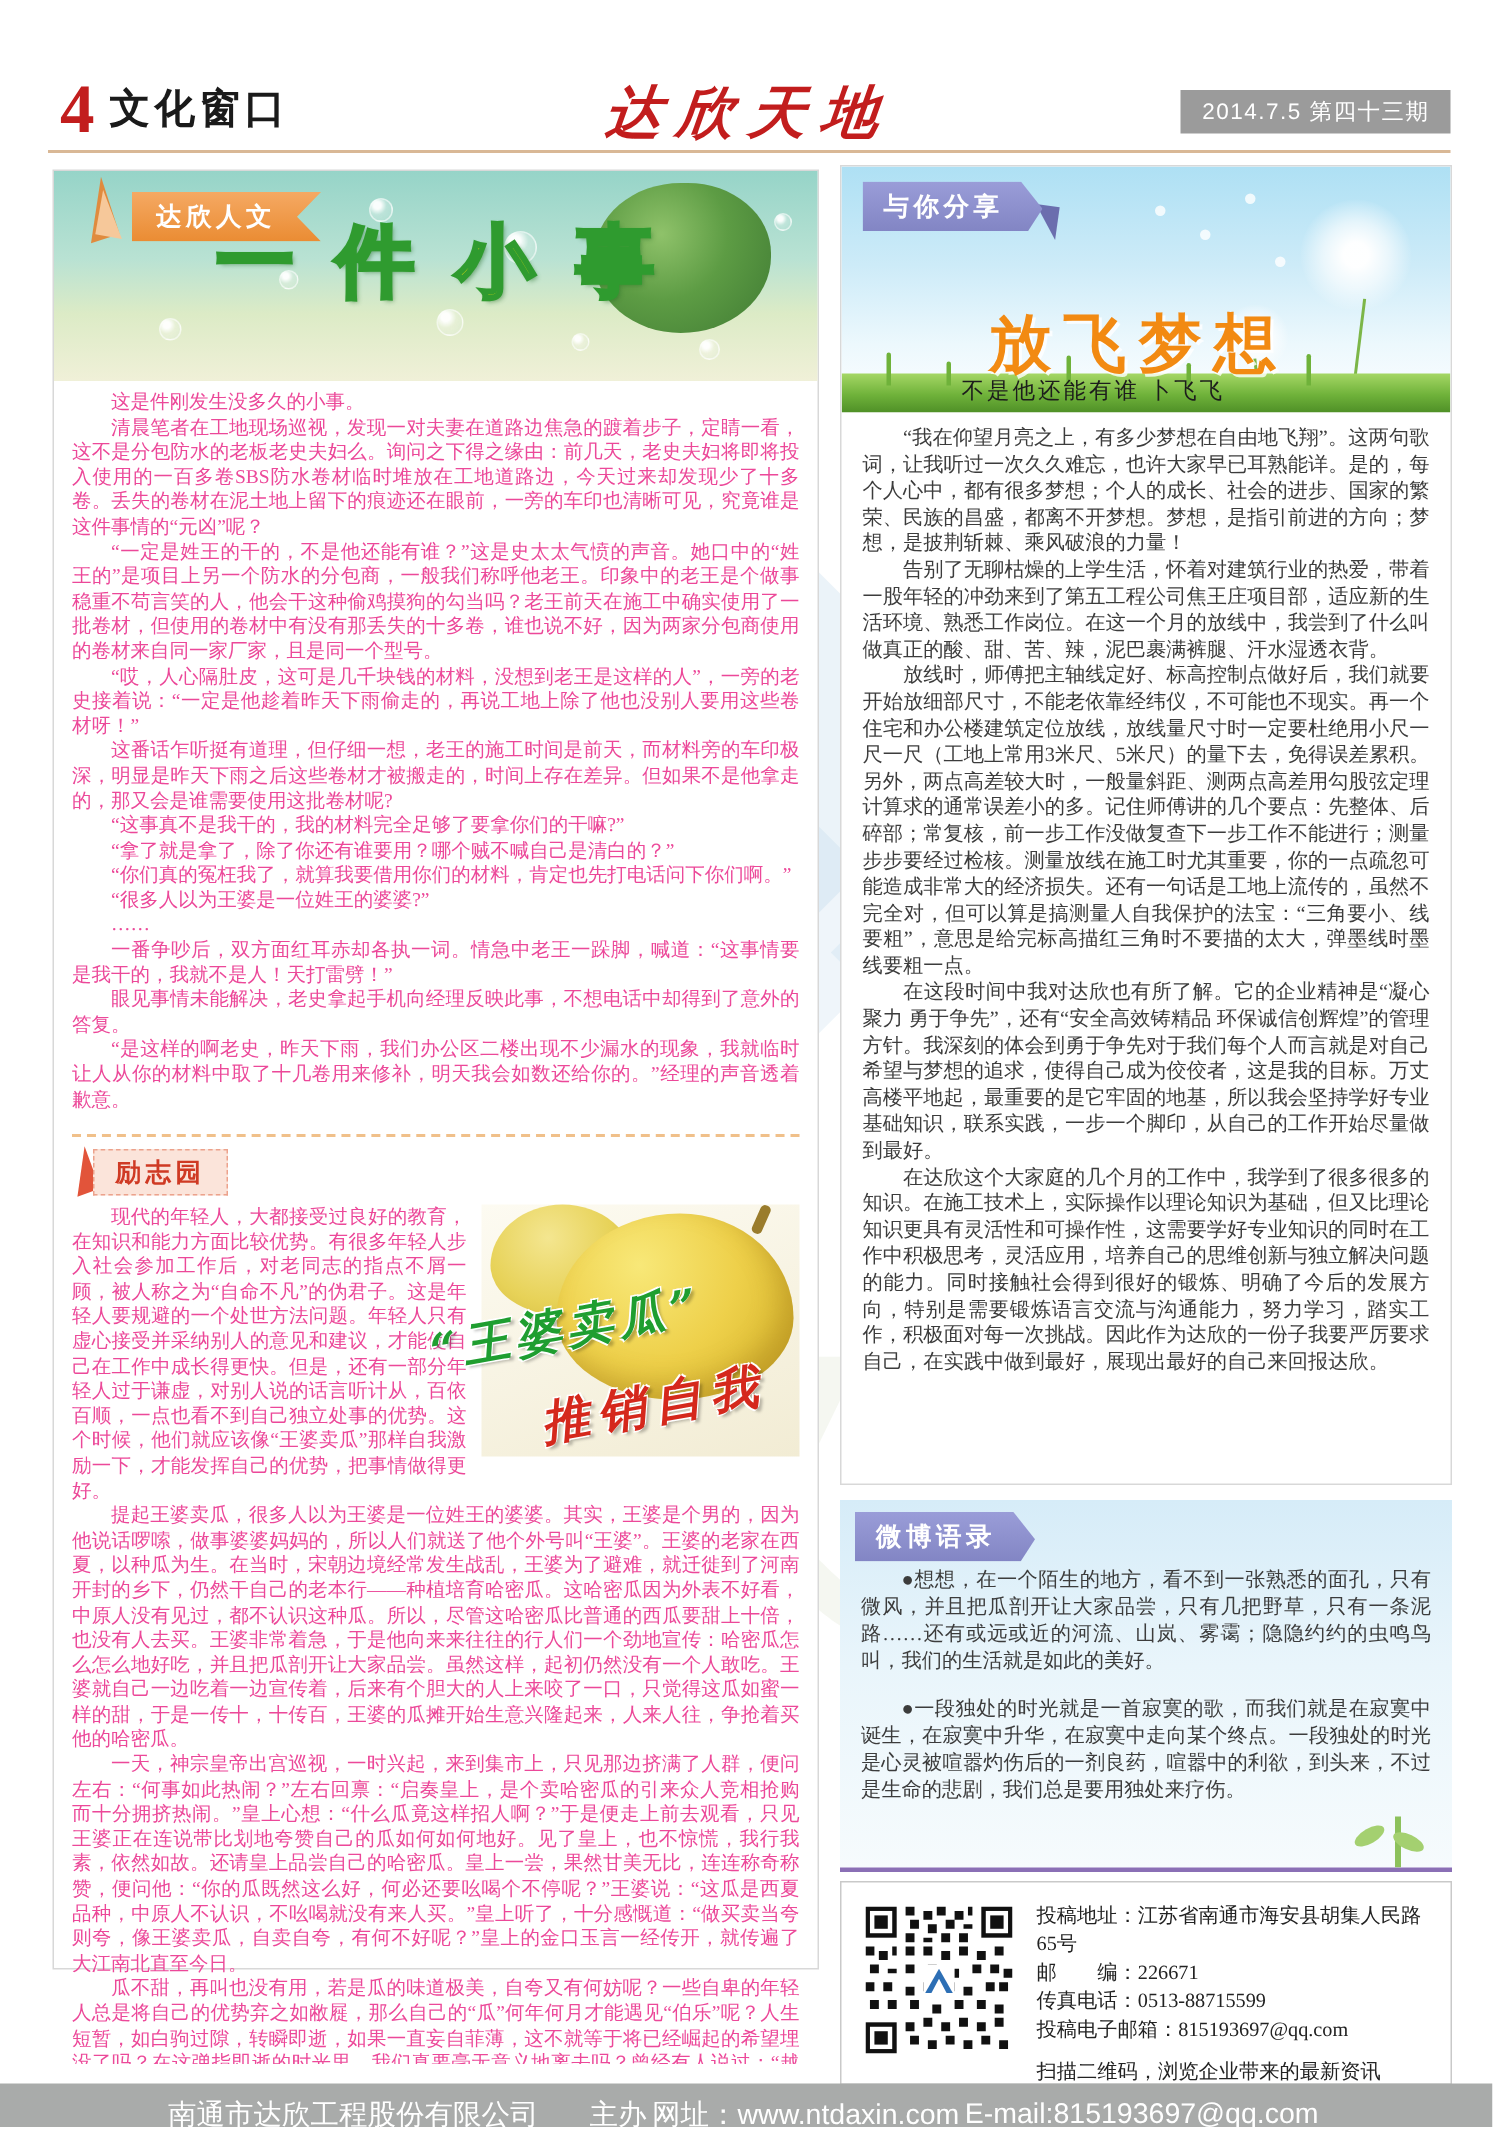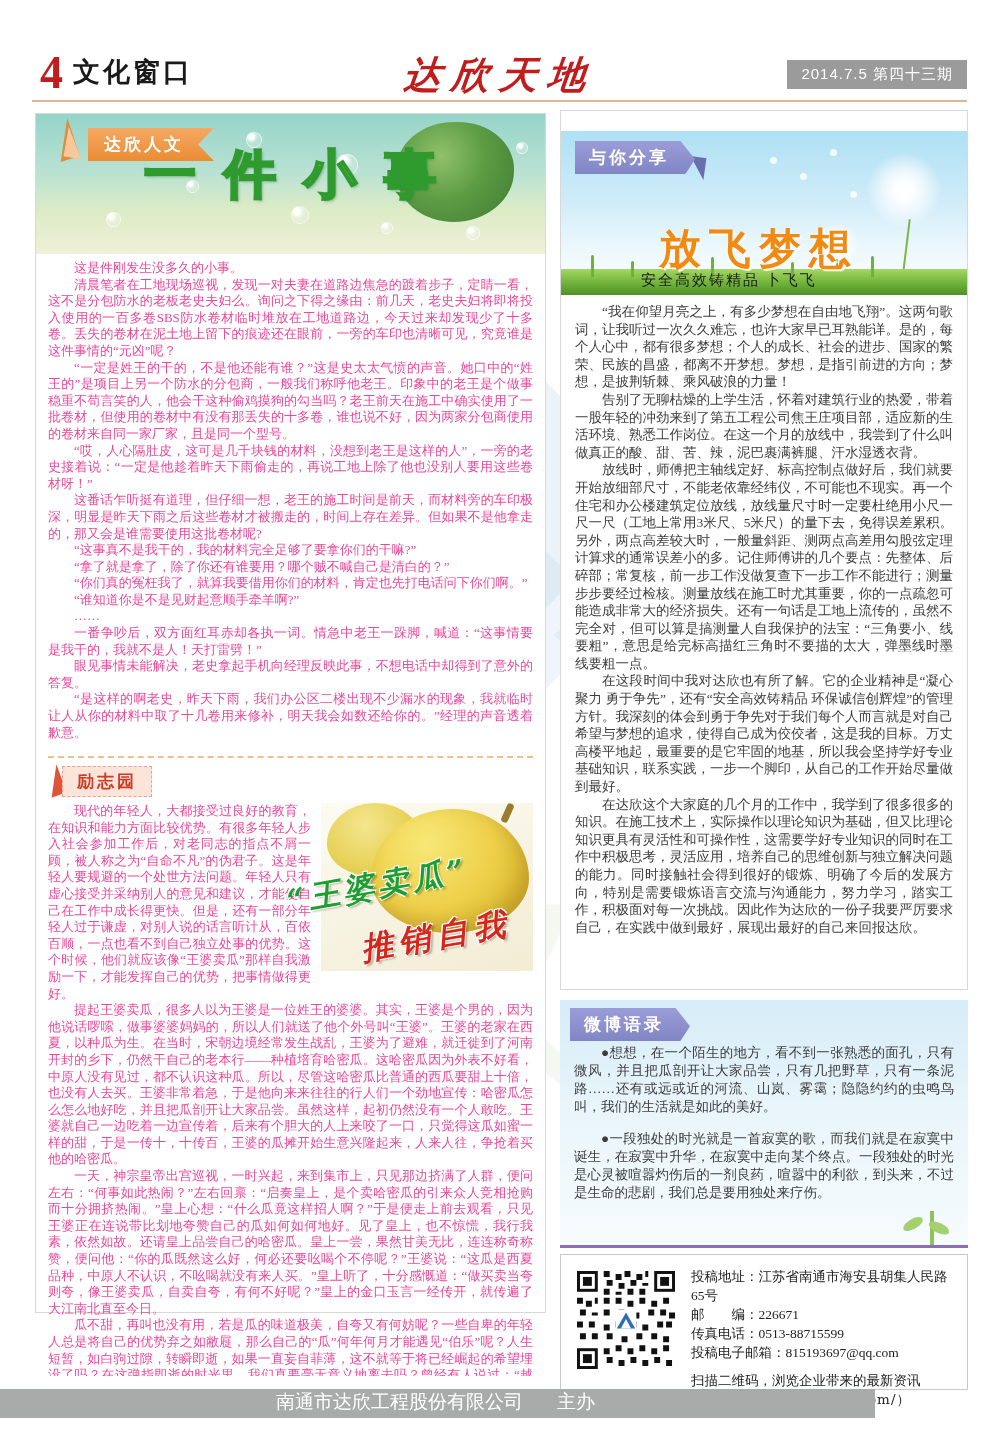--- a/index.html
+++ b/index.html
@@ -91,21 +91,21 @@
                 border-radius:3px; transform:rotate(24deg); }
   .calli { position:absolute; z-index:3; font-family:"DejaVu Serif",serif; font-style:italic;
            font-weight:bold; white-space:nowrap;
            text-shadow:-1px -1px 0 #fff,1px -1px 0 #fff,-1px 1px 0 #fff,2px 2px 2px rgba(0,0,0,.25); }
   .calli-green { left:238px; top:62px; font-size:31px; color:#1f9e30; transform:rotate(-10deg); letter-spacing:4px; }
   .calli-red   { left:312px; top:112px; font-size:32px; color:#d5281c; transform:rotate(-10deg); letter-spacing:6px; }
 
   
   .b1 { border:1px solid #d8d8d8; background:#fff; height:880px; overflow:hidden; }
   .b1-banner { position:relative; height:164px; overflow:hidden;
-               background:linear-gradient(180deg,#aee0f4 0%,#cdebf8 40%,#ecf8fd 72%,#ffffff 100%);margin-top:20px; }
+               background:linear-gradient(180deg,#aee0f4 0%,#cdebf8 40%,#ecf8fd 72%,#ffffff 100%); }
   .ribbon-purple { position:absolute; top:10px; left:14px; z-index:3;
                    background:linear-gradient(180deg,#9a9dd8,#8285c4);
                    color:#fff; font-family:"Liberation Sans",sans-serif; font-weight:bold;
                    font-size:17px; letter-spacing:3px; padding:5px 26px 5px 14px;
                    clip-path:polygon(0 0,88% 0,100% 55%,92% 100%,0 100%); }
   .fold4 { position:absolute; left:128px; top:26px; width:0; height:0; z-index:2;
            border-left:16px solid transparent; border-top:22px solid #6b6eae; transform:rotate(8deg); }
   .b1-t1 { position:absolute; left:26px; top:44px; z-index:2;
            font-family:"Liberation Sans",sans-serif; font-weight:bold; font-size:42px;
            color:#f28a12; letter-spacing:8px; text-shadow:2px 2px 0 rgba(255,255,255,.8); }
@@ -139,25 +139,25 @@
   .contact { margin-top:6px; height:136px; border:1px solid #c9c9c9; background:#fff;
              display:flex; padding:12px 10px 8px 16px; gap:16px; position:relative; }
   .qr { width:98px; height:98px; flex:0 0 auto; margin-top:4px; }
   .contact-lines { flex:1; }
   .contact-lines .cl { font-size:13.5px; line-height:19px; color:#222; }
   .contact-note { margin-top:9px; }
   .contact-note .cl2 { font-size:13.5px; line-height:19px; color:#222; }
   .url-line { font-family:"DejaVu Serif",serif; font-size:12.5px; letter-spacing:1px; }
 
   
-  .footer-bar { position:absolute; left:0; top:1389px; width:875px; height:29px;
+  .footer-bar { position:absolute; left:0; top:1389px; width:995px; height:29px;
                 background:#a9abaa; color:#fff; z-index:2;
                 font-family:"Liberation Sans",sans-serif; font-size:19px;
                 display:flex; align-items:center; justify-content:space-between;
-                padding:0 116px 0 112px;flex-direction:column; }
+                padding:12px 116px 0 112px; }
   .footer-bar .grp { display:flex; gap:34px; }
 </style>
 </head>
 <body>
 
 <div class="page">
 
   <div class="wm wm-diamond wm-d1"></div>
   <div class="wm wm-diamond wm-d2"></div>
   <div class="wm wm-diamond wm-d3"></div>
@@ -192,21 +192,21 @@
       </div>
       <div class="a1-body">
         <p>这是件刚发生没多久的小事。</p>
         <p>清晨笔者在工地现场巡视，发现一对夫妻在道路边焦急的踱着步子，定睛一看，这不是分包防水的老板老史夫妇么。询问之下得之缘由：前几天，老史夫妇将即将投入使用的一百多卷SBS防水卷材临时堆放在工地道路边，今天过来却发现少了十多卷。丢失的卷材在泥土地上留下的痕迹还在眼前，一旁的车印也清晰可见，究竟谁是这件事情的“元凶”呢？</p>
         <p>“一定是姓王的干的，不是他还能有谁？”这是史太太气愤的声音。她口中的“姓王的”是项目上另一个防水的分包商，一般我们称呼他老王。印象中的老王是个做事稳重不苟言笑的人，他会干这种偷鸡摸狗的勾当吗？老王前天在施工中确实使用了一批卷材，但使用的卷材中有没有那丢失的十多卷，谁也说不好，因为两家分包商使用的卷材来自同一家厂家，且是同一个型号。</p>
         <p>“哎，人心隔肚皮，这可是几千块钱的材料，没想到老王是这样的人”，一旁的老史接着说：“一定是他趁着昨天下雨偷走的，再说工地上除了他也没别人要用这些卷材呀！”</p>
         <p>这番话乍听挺有道理，但仔细一想，老王的施工时间是前天，而材料旁的车印极深，明显是昨天下雨之后这些卷材才被搬走的，时间上存在差异。但如果不是他拿走的，那又会是谁需要使用这批卷材呢?</p>
         <p>“这事真不是我干的，我的材料完全足够了要拿你们的干嘛?”</p>
         <p>“拿了就是拿了，除了你还有谁要用？哪个贼不喊自己是清白的？”</p>
         <p>“你们真的冤枉我了，就算我要借用你们的材料，肯定也先打电话问下你们啊。”</p>
-        <p>“谁知道你是不是见财起意顺手牵羊啊?”</p>
+        <p>“很多人以为王婆是一位姓王的婆婆?”</p>
         <p>……</p>
         <p>一番争吵后，双方面红耳赤却各执一词。情急中老王一跺脚，喊道：“这事情要是我干的，我就不是人！天打雷劈！”</p>
         <p>眼见事情未能解决，老史拿起手机向经理反映此事，不想电话中却得到了意外的答复。</p>
         <p>“是这样的啊老史，昨天下雨，我们办公区二楼出现不少漏水的现象，我就临时让人从你的材料中取了十几卷用来修补，明天我会如数还给你的。”经理的声音透着歉意。</p>
 
       </div>
     </article>
 
     <div class="dashed-sep"></div>
 
@@ -245,21 +245,21 @@
         <span class="seed" style="right:190px; top:26px;"></span>
         <div class="grass"></div>
         <div class="blade" style="left:30px;"></div>
         <div class="blade" style="left:70px; height:16px;"></div>
         <div class="blade" style="left:150px; height:20px;"></div>
         <div class="blade" style="left:230px; height:15px;"></div>
         <div class="blade" style="left:310px; height:21px;"></div>
         <div class="fold4"></div>
         <div class="ribbon-purple">与你分享</div>
         <div class="b1-t2">放飞梦想</div>
-        <div class="b1-byline">安全高效铸精品  卜飞飞</div>
+        <div class="b1-byline">不是他还能有谁  卜飞飞</div>
       </div>
       <div class="b1-body">
         <p>“我在仰望月亮之上，有多少梦想在自由地飞翔”。这两句歌词，让我听过一次久久难忘，也许大家早已耳熟能详。是的，每个人心中，都有很多梦想；个人的成长、社会的进步、国家的繁荣、民族的昌盛，都离不开梦想。梦想，是指引前进的方向；梦想，是披荆斩棘、乘风破浪的力量！</p>
         <p>告别了无聊枯燥的上学生活，怀着对建筑行业的热爱，带着一股年轻的冲劲来到了第五工程公司焦王庄项目部，适应新的生活环境、熟悉工作岗位。在这一个月的放线中，我尝到了什么叫做真正的酸、甜、苦、辣，泥巴裹满裤腿、汗水湿透衣背。</p>
         <p>放线时，师傅把主轴线定好、标高控制点做好后，我们就要开始放细部尺寸，不能老依靠经纬仪，不可能也不现实。再一个住宅和办公楼建筑定位放线，放线量尺寸时一定要杜绝用小尺一尺一尺（工地上常用3米尺、5米尺）的量下去，免得误差累积。另外，两点高差较大时，一般量斜距、测两点高差用勾股弦定理计算求的通常误差小的多。记住师傅讲的几个要点：先整体、后碎部；常复核，前一步工作没做复查下一步工作不能进行；测量步步要经过检核。测量放线在施工时尤其重要，你的一点疏忽可能造成非常大的经济损失。还有一句话是工地上流传的，虽然不完全对，但可以算是搞测量人自我保护的法宝：“三角要小、线要粗”，意思是给完标高描红三角时不要描的太大，弹墨线时墨线要粗一点。</p>
         <p>在这段时间中我对达欣也有所了解。它的企业精神是“凝心聚力  勇于争先”，还有“安全高效铸精品  环保诚信创辉煌”的管理方针。我深刻的体会到勇于争先对于我们每个人而言就是对自己希望与梦想的追求，使得自己成为佼佼者，这是我的目标。万丈高楼平地起，最重要的是它牢固的地基，所以我会坚持学好专业基础知识，联系实践，一步一个脚印，从自己的工作开始尽量做到最好。</p>
         <p>在达欣这个大家庭的几个月的工作中，我学到了很多很多的知识。在施工技术上，实际操作以理论知识为基础，但又比理论知识更具有灵活性和可操作性，这需要学好专业知识的同时在工作中积极思考，灵活应用，培养自己的思维创新与独立解决问题的能力。同时接触社会得到很好的锻炼、明确了今后的发展方向，特别是需要锻炼语言交流与沟通能力，努力学习，踏实工作，积极面对每一次挑战。因此作为达欣的一份子我要严厉要求自己，在实践中做到最好，展现出最好的自己来回报达欣。</p>
       </div>
     </article>
 

